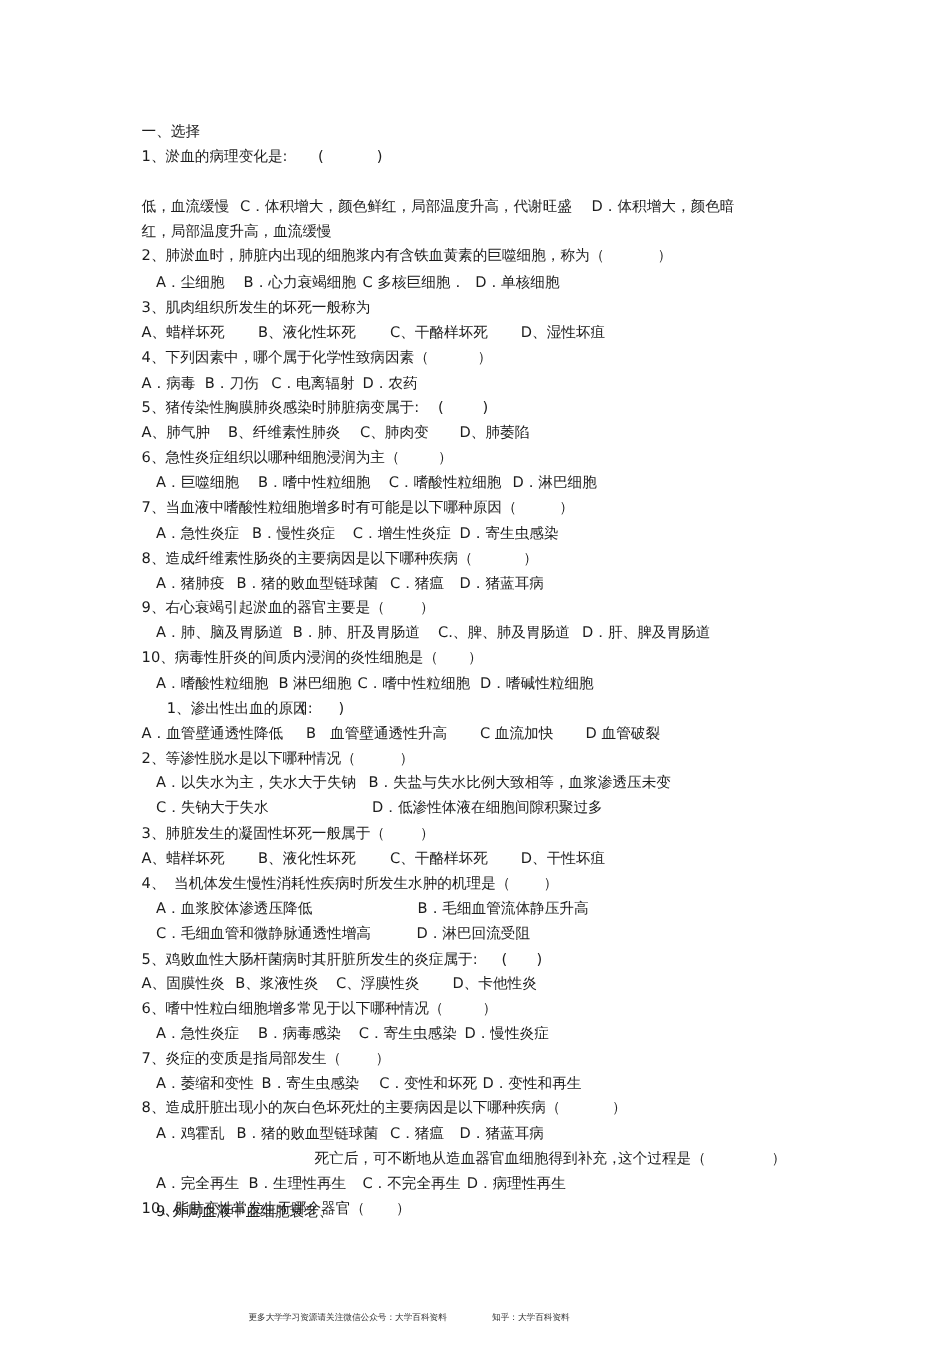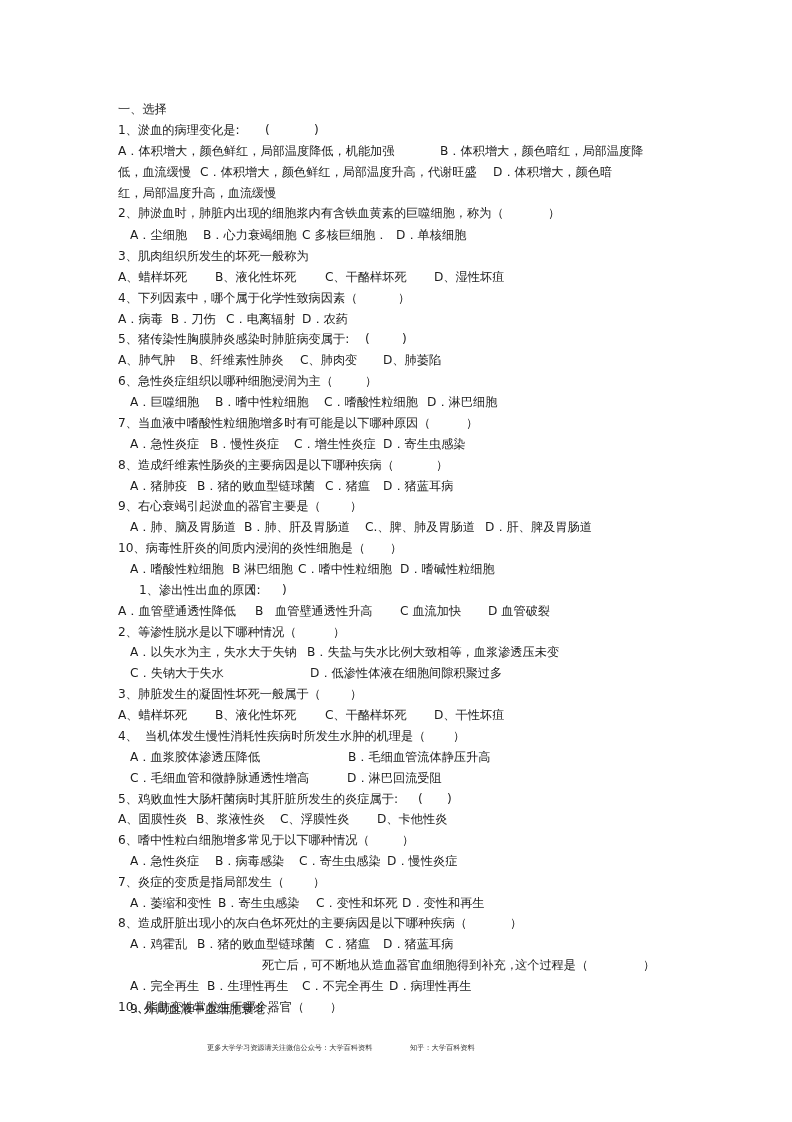--- a/index.html
+++ b/index.html
@@ -1,39 +1,35 @@
 <!DOCTYPE html>
 <html><head>
   <meta charset="utf-8">
   <style>
     html, body { margin: 0; padding: 0; background: #ffffff; }
     body { width: 792px; height: 1122px; position: relative; overflow: hidden;
            font-family: "DejaVu Sans", "Liberation Sans", sans-serif; color: #1a1a1a; }
     .page { position: absolute; left: 0; top: 0; width: 792px; height: 1122px; background: #fff; }
     .line { position: absolute; left: 0; height: 18px; width: 792px; }
     .seg { position: absolute; top: 0; font-size: 12.2px; line-height: 18px; white-space: pre; color: #1c1c1c; }
-    .footer { position: absolute; top: 1041px; left: 0; width: 792px; height: 14px; }
+    .footer { position: absolute; top: 1091px; left: 0; width: 792px; height: 14px; }
     .footer .seg { font-size: 7.2px; line-height: 14px; color: #333; }
   </style>
 </head>
 <body>
 
 <div class="page" id="page">
     <div class="line" style="top: 100px;">
       <span class="seg" style="left: 118px;">一、选择</span>
     </div>
     <div class="line" style="top: 121px;">
       <span class="seg" style="left: 118px;">1、淤血的病理变化是:</span>
       <span class="seg" style="left: 265px;">(</span>
       <span class="seg" style="left: 314px;">)</span>
     </div>
-    <div class="line" style="top: 142px;">
-      <span class="seg" style="left: 118px;">A．体积增大，颜色鲜红，局部温度降低，机能加强</span>
-      <span class="seg" style="left: 440px;">B．体积增大，颜色暗红，局部温度降</span>
-    </div>
     <div class="line" style="top: 163px;">
       <span class="seg" style="left: 118px;">低，血流缓慢</span>
       <span class="seg" style="left: 200px;">C．体积增大，颜色鲜红，局部温度升高，代谢旺盛</span>
       <span class="seg" style="left: 493px;">D．体积增大，颜色暗</span>
     </div>
     <div class="line" style="top: 184px;">
       <span class="seg" style="left: 118px;">红，局部温度升高，血流缓慢</span>
     </div>
     <div class="line" style="top: 204px;">
       <span class="seg" style="left: 118px;">2、肺淤血时，肺脏内出现的细胞浆内有含铁血黄素的巨噬细胞，称为（</span>

